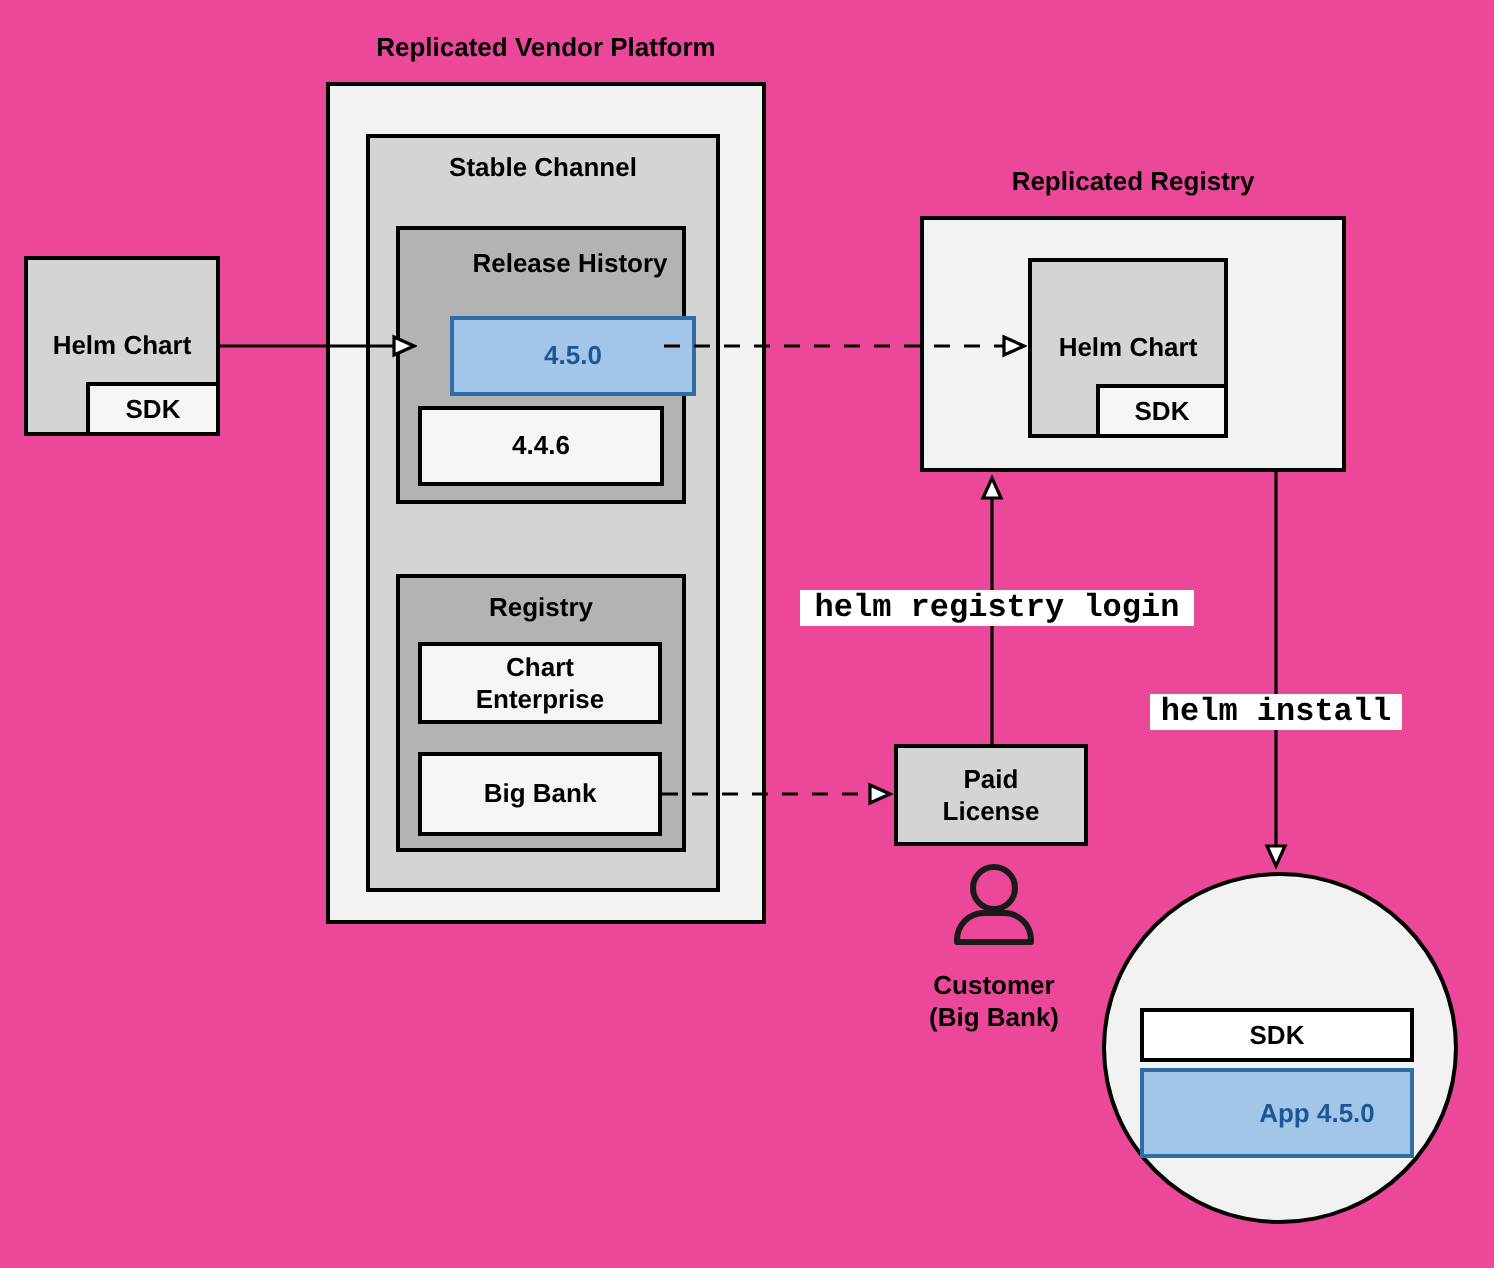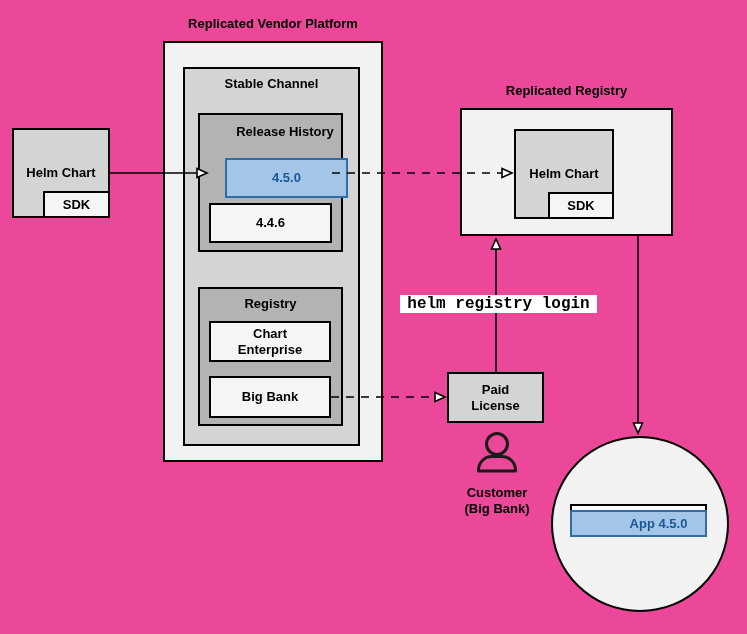--- a/index.html
+++ b/index.html
@@ -75,21 +75,21 @@
     <span class="txt">Paid
 License</span>
   </div>
   <div class="lbl" style="left:447px;top:485px;width:100px;">Customer
 (Big Bank)</div>
 
   <div class="box fill-light round" style="left:551px;top:436px;width:178px;height:176px;"></div>
   <div class="box fill-white flex" style="left:570px;top:504px;width:137px;height:27px;">
     <span class="txt">SDK</span>
   </div>
-  <div class="box fill-blue flex" style="left:570px;top:510px;width:137px;height:27px;padding-left:40px;">
+  <div class="box fill-blue flex" style="left:570px;top:534px;width:137px;height:45px;padding-left:40px;">
     <span class="txt">App 4.5.0</span>
   </div>
 
   <svg class="overlay" width="747" height="634" viewBox="0 0 747 634">
     <defs>
       <marker id="arrowOpen" viewBox="0 0 14 14" refX="12.5" refY="7" markerWidth="14" markerHeight="14" orient="auto" markerUnits="userSpaceOnUse">
         <path d="M2.5,2.5 L12.5,7 L2.5,11.5 Z" fill="#ffffff" stroke="#000000" stroke-width="1.6"></path>
       </marker>
     </defs>
     <line class="edge" x1="110" y1="173" x2="207" y2="173" marker-end="url(#arrowOpen)"></line>
@@ -97,14 +97,15 @@
     <line class="edge dash" x1="331" y1="397" x2="445" y2="397" marker-end="url(#arrowOpen)"></line>
     <line class="edge" x1="496" y1="372" x2="496" y2="239" marker-end="url(#arrowOpen)"></line>
     <line class="edge" x1="638" y1="236" x2="638" y2="433" marker-end="url(#arrowOpen)"></line>
     <g>
       <circle class="person" cx="497" cy="444" r="10.5"></circle>
       <path class="person" stroke-linejoin="round" d="M478.5,471 L478.5,470 C478.5,462.5 484.5,456.5 492,456.5 L502,456.5 C509.5,456.5 515.5,462.5 515.5,470 L515.5,471 Z"></path>
     </g>
   </svg>
 
   <div class="mono" style="left:400px;top:295px;width:197px;">helm registry login</div>
+  <div class="mono" style="left:575px;top:347px;width:126px;">helm install</div>
 
 </div>
 
 </body></html>

